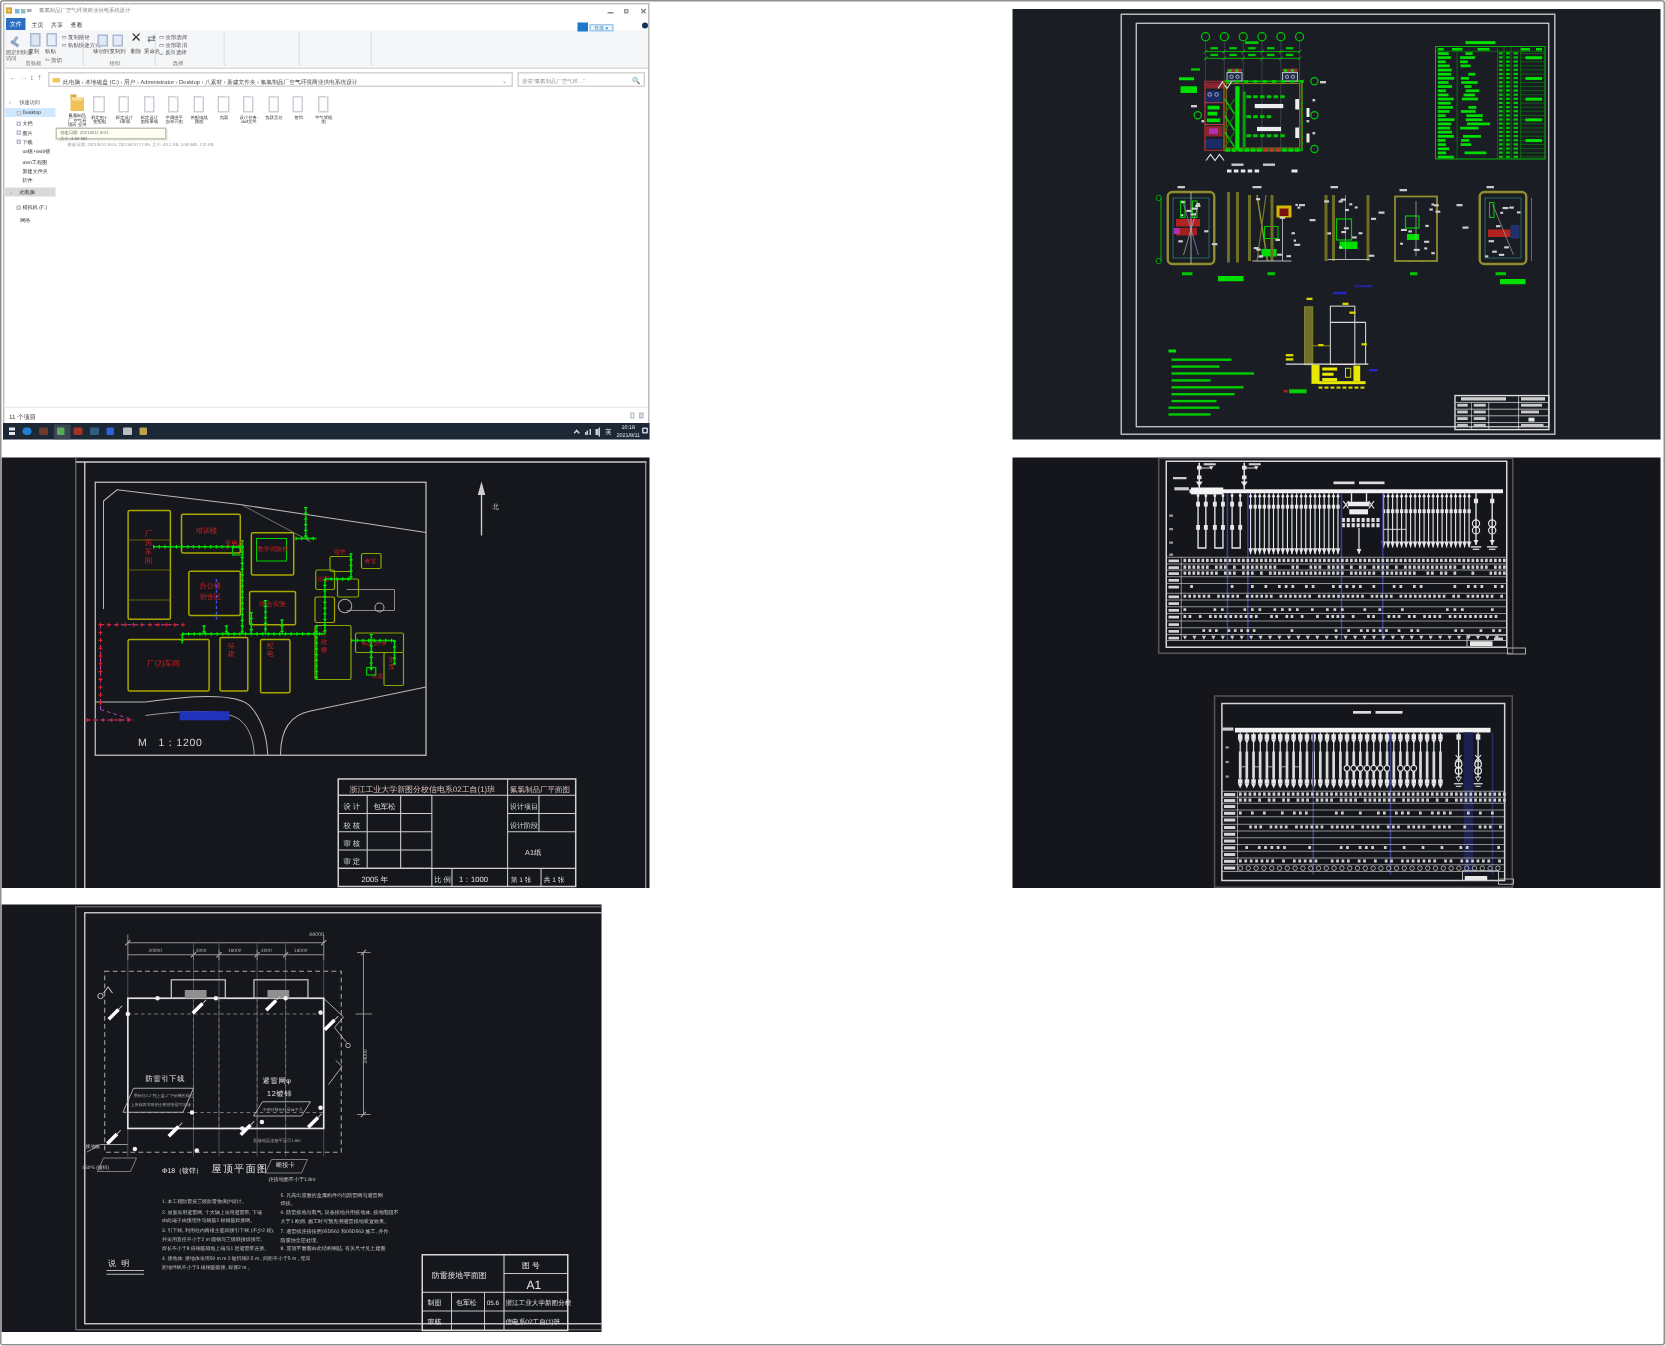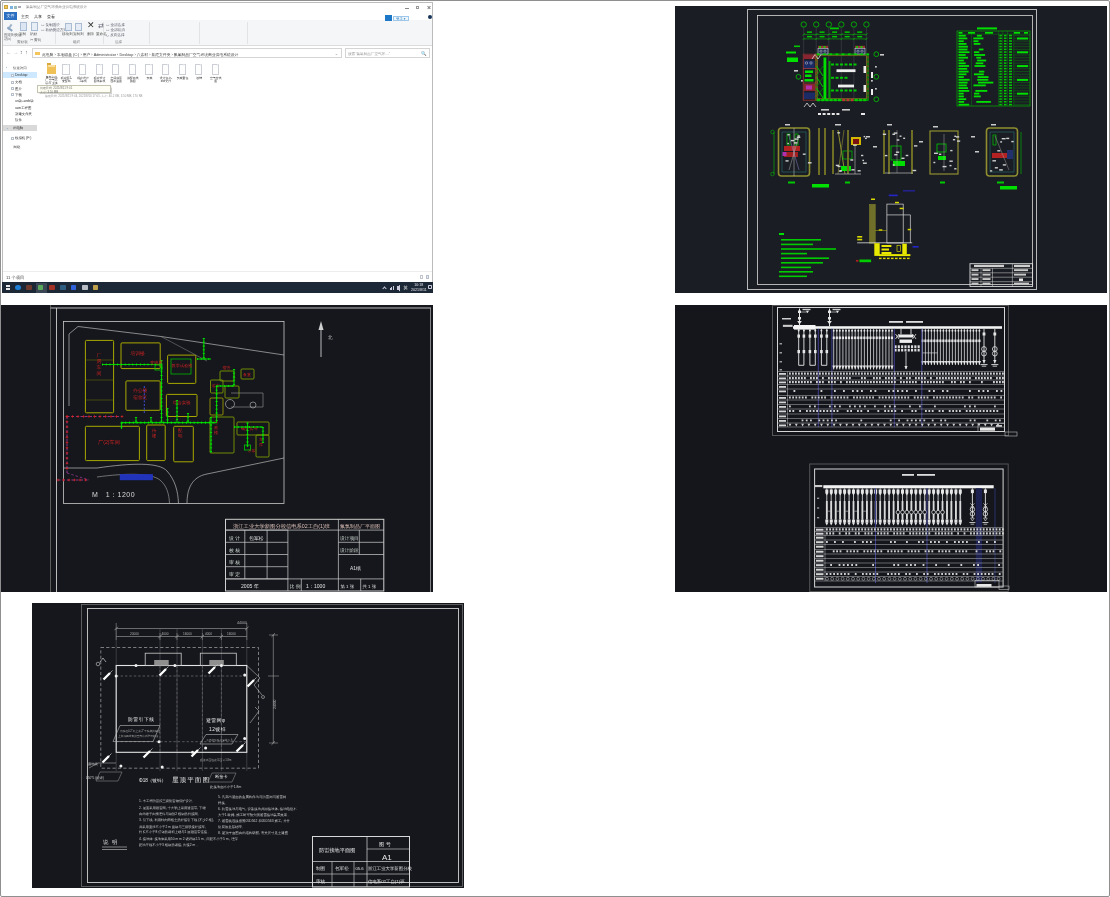--- a/index.html
+++ b/index.html
@@ -2008,21 +2008,21 @@
         <circle cx="297.5999999999997" cy="273.8" r="1.5" fill="none" stroke="#cfcfcf" stroke-width="0.5"></circle>
         <circle cx="302.79999999999967" cy="273.8" r="1.5" fill="none" stroke="#cfcfcf" stroke-width="0.5"></circle>
         <circle cx="307.99999999999966" cy="273.8" r="1.5" fill="none" stroke="#cfcfcf" stroke-width="0.5"></circle>
         <circle cx="313.19999999999965" cy="273.8" r="1.5" fill="none" stroke="#cfcfcf" stroke-width="0.5"></circle>
         <circle cx="318.39999999999964" cy="273.8" r="1.5" fill="none" stroke="#cfcfcf" stroke-width="0.5"></circle>
         <circle cx="323.5999999999996" cy="273.8" r="1.5" fill="none" stroke="#cfcfcf" stroke-width="0.5"></circle>
         <rect x="300" y="275.5" width="24" height="6.5" fill="none" stroke="#cccccc" stroke-width="0.6"></rect>
         <rect x="301.5" y="279" width="15" height="2.8" fill="#e8e8e8"></rect>
         <rect x="324" y="281" width="10" height="3.5" fill="none" stroke="#bbbbbb" stroke-width="0.6"></rect>
       </svg></div>
-    <div class="panel" style="left:0px;top:602px;width:432px;height:285px;background:#15171c;margin-left:31px;"><svg width="432" height="285" viewBox="0 0 432 285">
+    <div class="panel" style="left:0px;top:602px;width:400px;height:285px;background:#15171c;"><svg width="432" height="285" viewBox="0 0 432 285">
         <rect x="49.5" y="1.5" width="381" height="282" fill="none" stroke="#6f6f6f" stroke-width="0.8"></rect>
         <rect x="55.5" y="5.5" width="371" height="274" fill="none" stroke="#cfcfcf" stroke-width="0.9"></rect>
         <text x="205" y="21" fill="#b0b0b0" font-size="3.6" font-family="Liberation Sans" letter-spacing="0">44000</text>
         <line x1="84.2" y1="25.5" x2="214.8" y2="25.5" stroke="#b0b0b0" stroke-width="0.55"></line>
         <line x1="84.2" y1="33.5" x2="214.8" y2="33.5" stroke="#b0b0b0" stroke-width="0.55"></line>
         <line x1="84.2" y1="20" x2="84.2" y2="37" stroke="#b0b0b0" stroke-width="0.5"></line>
         <line x1="82.5" y1="27.2" x2="85.9" y2="23.8" stroke="#b0b0b0" stroke-width="0.7"></line>
         <line x1="214.8" y1="20" x2="214.8" y2="37" stroke="#b0b0b0" stroke-width="0.5"></line>
         <line x1="213.10000000000002" y1="27.2" x2="216.5" y2="23.8" stroke="#b0b0b0" stroke-width="0.7"></line>
         <line x1="128" y1="30" x2="128" y2="37" stroke="#b0b0b0" stroke-width="0.5"></line>

